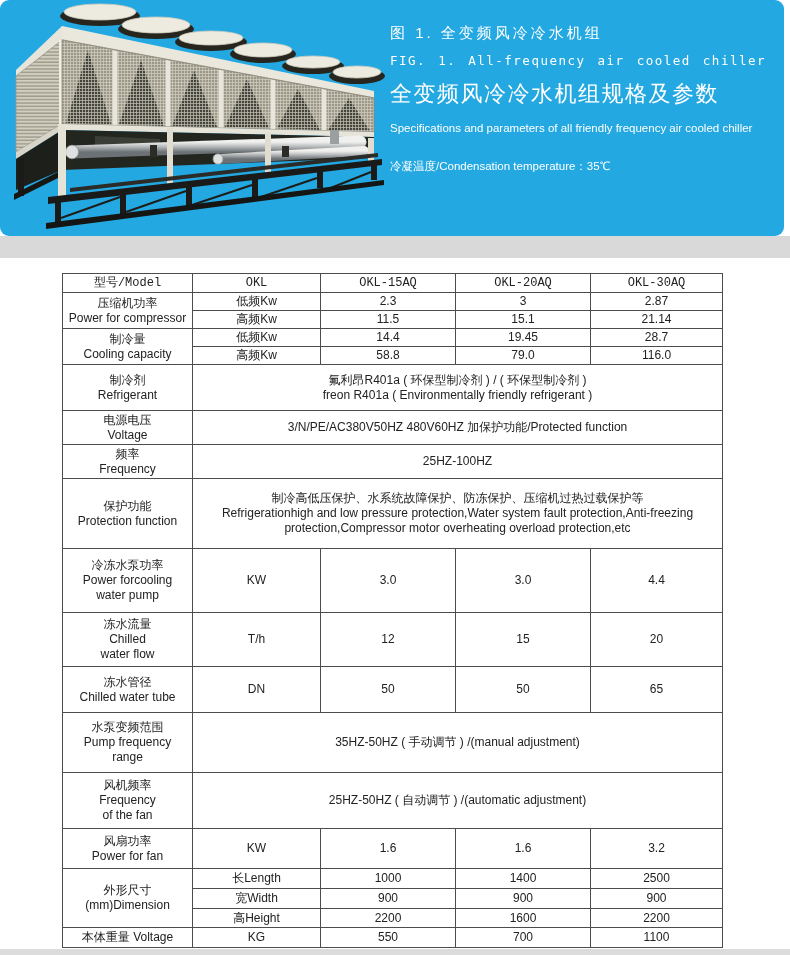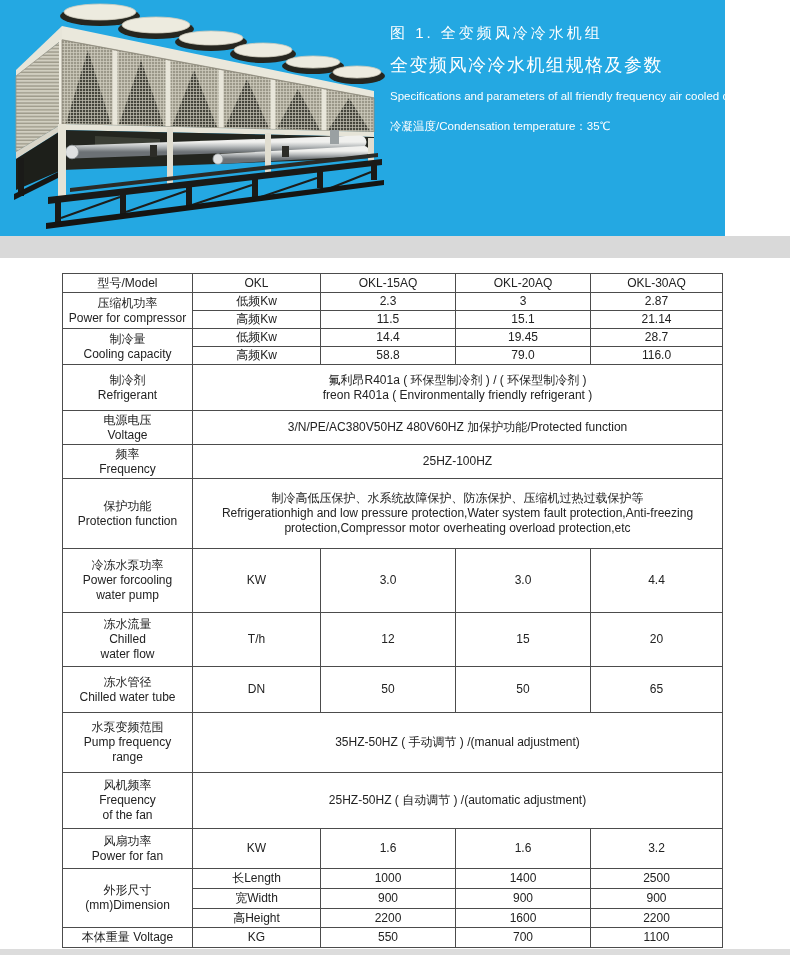--- a/index.html
+++ b/index.html
@@ -6,52 +6,53 @@
   body{
     width:790px;height:955px;
     background:#ffffff;
     font-family:"Liberation Sans",sans-serif;
     position:relative;
   }
   .page{position:relative;width:790px;height:955px;overflow:hidden;background:#fff;}
 
   
   .hero{
-    position:absolute;left:0;top:0;width:725px;height:236px;
+    position:absolute;left:0;top:0;width:784px;height:236px;
     background:var(--hero_bg,#24a8e2);
+    border-radius:9px;
   }
   .photo{position:absolute;left:0;top:0;display:block;}
   .hero-text{
     position:absolute;left:390px;top:24px;width:396px;
     color:var(--hero_text,#ffffff);
   }
   .cap-cn{font-size:15px;letter-spacing:3px;margin-bottom:10px;white-space:nowrap;}
   .cap-en{
     font-family:"DejaVu Sans Mono",monospace;
     font-size:12.5px;letter-spacing:1.5px;word-spacing:3px;
     margin-bottom:11px;white-space:nowrap;
   }
-  .title-cn{font-size:18px;letter-spacing:1.5px;margin-bottom:10px;white-space:nowrap;}
+  .title-cn{font-size:22px;letter-spacing:1.5px;margin-bottom:10px;white-space:nowrap;}
   .sub{font-size:11.5px;line-height:18px;white-space:nowrap;}
-  .sub3{margin-top:12px;}
+  .sub3{margin-top:20px;}
 
   .gray-bar{position:absolute;left:0;top:236px;width:790px;height:22px;background:var(--divider_bar,#d9d9d9);}
   .bottom-bar{position:absolute;left:0;top:949px;width:790px;height:6px;background:var(--bottom_bar,#dcdcdc);}
 
   
   .table-wrap{position:absolute;left:62px;top:273px;}
   table.spec{border-collapse:collapse;table-layout:fixed;width:660px;}
   table.spec td{
     border:1px solid var(--table_border,#4c4c4c);
     text-align:center;vertical-align:middle;
     font-size:12px;color:var(--table_text,#222222);
     padding:1px 4px;line-height:15px;
     overflow:hidden;
   }
-  td.hd{font-size:12.5px;}
+  td.hd{font-size:12.5px;font-family:Liberation Mono, monospace;}
   .ln{display:block;}
   .wrapcell{line-height:16px;}
 </style>
 </head>
 <body>
 
 <div class="page">
 
   <div class="hero">
 
@@ -154,20 +155,21 @@
         <path d="M258,198 L317,178" fill="none"></path>
         <path d="M323,191 L371,172" fill="none"></path>
       </g>
       <polygon points="46,223 384,180 384,185 46,229" fill="#151513"></polygon>
       <rect x="18" y="158" width="6" height="38" fill="#1a1a18"></rect>
       <polygon points="14,194 58,172 58,178 14,200" fill="#161614"></polygon>
     </svg>
 
     <div class="hero-text">
       <div class="cap-cn">图 1.  全变频风冷冷水机组</div>
+      <div class="cap-en">FIG. 1. All-frequency air cooled chiller</div>
       <div class="title-cn">全变频风冷冷水机组规格及参数</div>
       <div class="sub">Specifications and parameters of all friendly frequency air cooled chiller</div>
       <div class="sub sub3">冷凝温度/Condensation temperature：35℃</div>
     </div>
   </div>
 
   <div class="gray-bar"></div>
 
   <div class="table-wrap">
     <table class="spec">

